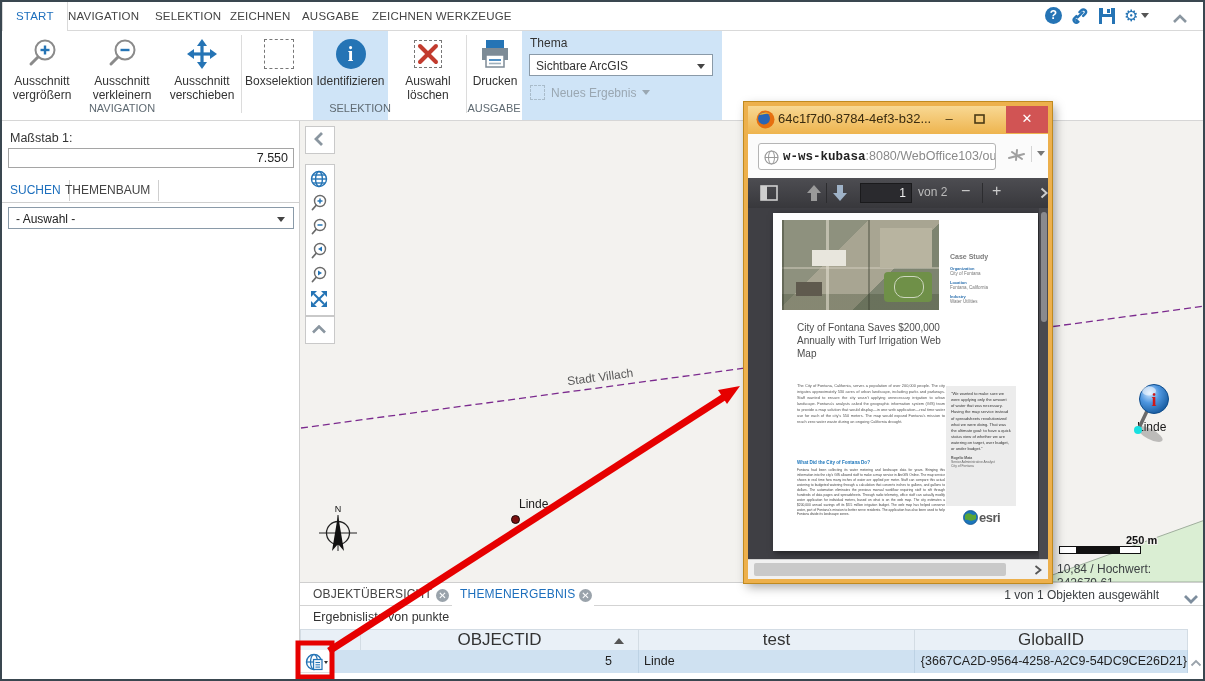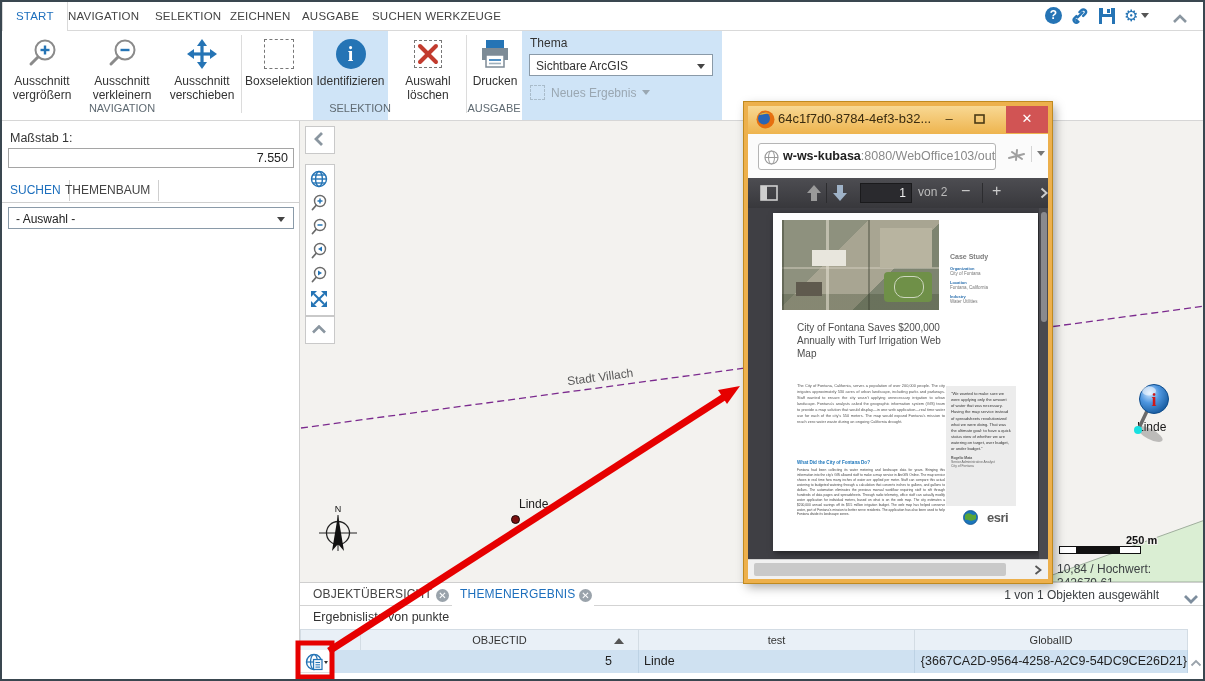--- a/index.html
+++ b/index.html
@@ -62,21 +62,21 @@
   .bottom{position:absolute;left:297px;top:580px;width:906px;height:97px;background:#fff;
           border-top:1px solid #cfcfcf;border-left:1px solid #cfcfcf;box-sizing:border-box;z-index:8;}
   .btab{position:absolute;top:4px;font-size:12px;letter-spacing:.2px;color:#444;}
   .btab.active{color:#1d6fbd;}
   .tab-close{position:absolute;top:6px;width:13px;height:13px;border-radius:50%;background:#9aa3ab;
              color:#fff;font-size:10px;line-height:13px;text-align:center;}
   .tabline{position:absolute;left:0;top:22px;width:906px;height:1px;background:#d3d3d3;}
   .tabline-gap{position:absolute;left:152px;top:22px;width:142px;height:1px;background:#fff;}
   .subtitle{position:absolute;left:13px;top:27px;font-size:12.5px;color:#333;}
   .th-cell{position:absolute;top:46px;height:22px;background:#e9f0f7;border:1px solid #d3dce4;
-           box-sizing:border-box;font-size:11px;color:#333;text-align:center;line-height:20px;}
+           box-sizing:border-box;font-size:17px;color:#333;text-align:center;line-height:20px;}
   .tr-cell{position:absolute;top:67px;height:23px;background:#cfe1f1;border-right:1px solid #bdd2e4;
            box-sizing:border-box;font-size:12.5px;color:#222;line-height:23px;}
   .sort-asc{width:0;height:0;border-left:5px solid transparent;border-right:5px solid transparent;
             border-bottom:6px solid #555;display:inline-block;}
 
   
   .popup{position:absolute;left:742px;top:100px;width:308px;height:481px;z-index:50;
          border:4px solid #edb04c;outline:1px solid #c08a1f;box-sizing:border-box;background:#fff;
          box-shadow:3px 4px 10px rgba(0,0,0,.35);}
   .ptitle{position:absolute;left:0;top:0;width:300px;height:28px;
@@ -105,21 +105,21 @@
 <body>
 
 <div class="app">
 
   <div class="menubar">
     <div class="menu-item active" style="left:0;"><span>START</span></div>
     <div class="menu-item" style="left:53px;"><span>NAVIGATION</span></div>
     <div class="menu-item" style="left:140px;"><span>SELEKTION</span></div>
     <div class="menu-item" style="left:215px;"><span>ZEICHNEN</span></div>
     <div class="menu-item" style="left:287px;"><span>AUSGABE</span></div>
-    <div class="menu-item" style="left:357px;"><span>SUCHEN WERKZEUGE</span></div>
+    <div class="menu-item" style="left:357px;"><span>ZEICHNEN WERKZEUGE</span></div>
 
     <div class="qicon" style="left:1043px;">
       <div style="width:17px;height:17px;border-radius:50%;background:#2574b5;color:#fff;font-size:12px;font-weight:bold;text-align:center;line-height:17px;">?</div>
     </div>
     <div class="qicon" style="left:1068px;">
       <svg width="18" height="18" viewBox="0 0 18 18">
           <g stroke="#2574b5" stroke-width="2.4" fill="none" stroke-linecap="round">
             <path d="M7.5 10.5 L12.5 5.5"></path>
             <path d="M9.5 5.2 L11.5 3.2 a2.6 2.6 0 0 1 3.7 3.7 L13.2 8.9"></path>
             <path d="M8.5 9.1 L6.5 11.1 a2.6 2.6 0 0 0 3.7 3.7 L8.3 12.9" transform="translate(-2,0)"></path>
@@ -430,21 +430,21 @@
       <div class="pclose">✕</div>
     </div>
 
     <div class="paddr">
       <div class="purl">
         <svg class="abs" style="left:5px;top:6px;" width="15" height="15" viewBox="0 0 15 15">
           <circle cx="7.5" cy="7.5" r="6.5" fill="none" stroke="#9a9a9a" stroke-width="1.2"></circle>
           <ellipse cx="7.5" cy="7.5" rx="3" ry="6.5" fill="none" stroke="#9a9a9a" stroke-width="1"></ellipse>
           <line x1="1" y1="7.5" x2="14" y2="7.5" stroke="#9a9a9a" stroke-width="1"></line>
         </svg>
-        <span style="font-weight:bold;color:#222;">w-ws-kubasa</span><span style="color:#8a8a8a;">:8080/WebOffice103/outp</span>
+        <span style="font-weight:bold;color:#222;font-family:Liberation Mono, monospace;">w-ws-kubasa</span><span style="color:#8a8a8a;">:8080/WebOffice103/outp</span>
       </div>
       <svg class="abs" style="left:258px;top:12px;" width="22" height="18" viewBox="0 0 22 18">
         <g stroke="#8a8a8a" stroke-width="2" opacity="0.8" stroke-linecap="round">
           <line x1="3" y1="12" x2="18" y2="8"></line>
             <line x1="6" y1="6" x2="16" y2="13"></line>
             <line x1="11" y1="4" x2="10" y2="14"></line>
         </g>
       </svg>
       <div class="abs" style="left:283px;top:12px;width:1px;height:16px;background:#d5d5d5;"></div>
       <span class="caret-down" style="position:absolute;left:289px;top:17px;border-top-color:#777;"></span>
@@ -503,21 +503,21 @@
         <div class="abs" style="left:24px;top:247px;font-size:4.6px;font-weight:bold;color:#1b75bb;">What Did the City of Fontana Do?</div>
         <div class="abs pdf-tiny" style="left:24px;top:255px;width:148px;font-size:3.3px;line-height:1.5;color:#444;">Fontana had been collecting its water metering and landscape data for years. Bringing this information into the city's GIS allowed staff to make a map service in ArcGIS Online. The map service shows in real time how many inches of water are applied per meter. Staff can compare this actual watering to budgeted watering through a calculation that converts inches to gallons, and gallons to dollars. The automation eliminates the previous manual workflow requiring staff to sift through hundreds of data pages and spreadsheets. Through radio telemetry, office staff can actually modify water application for individual meters, based on what is on the web map. The city estimates a $200,000 annual savings off its $3.5 million irrigation budget. The web map has helped conserve water, part of Fontana's mission to better serve residents. The application has also been used to help Fontana divide its landscape zones.</div>
 
         <div class="qbox" style="left:173px;top:173px;width:70px;height:120px;">
           <div style="font-size:4.1px;line-height:1.5;color:#333;">"We wanted to make sure we were applying only the amount of water that was necessary. Having the map service instead of spreadsheets revolutionized what we were doing. That was the ultimate goal: to have a quick status view of whether we are watering on target, over budget, or under budget."</div>
           <div style="font-size:3.4px;font-weight:bold;color:#555;margin-top:4px;">Rogelio Mata</div>
           <div style="font-size:3.4px;color:#666;">Senior Administrative Analyst</div>
           <div style="font-size:3.4px;color:#666;">City of Fontana</div>
         </div>
 
-        <div class="abs" style="left:190px;top:297px;display:flex;align-items:center;gap:9px;">
+        <div class="abs" style="left:190px;top:297px;display:flex;align-items:center;gap:1px;">
           <svg width="15" height="15" viewBox="0 0 15 15">
             <circle cx="7.5" cy="7.5" r="7" fill="#1b75bb"></circle>
             <path d="M2 5 Q5 2 8 4 Q11 6 13 4 L13 9 Q9 12 5 10 Q3 9 2 10 Z" fill="#5aa536"></path>
             <circle cx="7.5" cy="7.5" r="7" fill="none" stroke="#11518a" stroke-width="0.8"></circle>
           </svg>
           <span style="font-size:13px;font-weight:bold;color:#595959;letter-spacing:-0.5px;">esri</span>
         </div>
       </div>
 
       <div class="abs" style="left:291px;top:0;width:9px;height:351px;background:#4a4a4f;">

